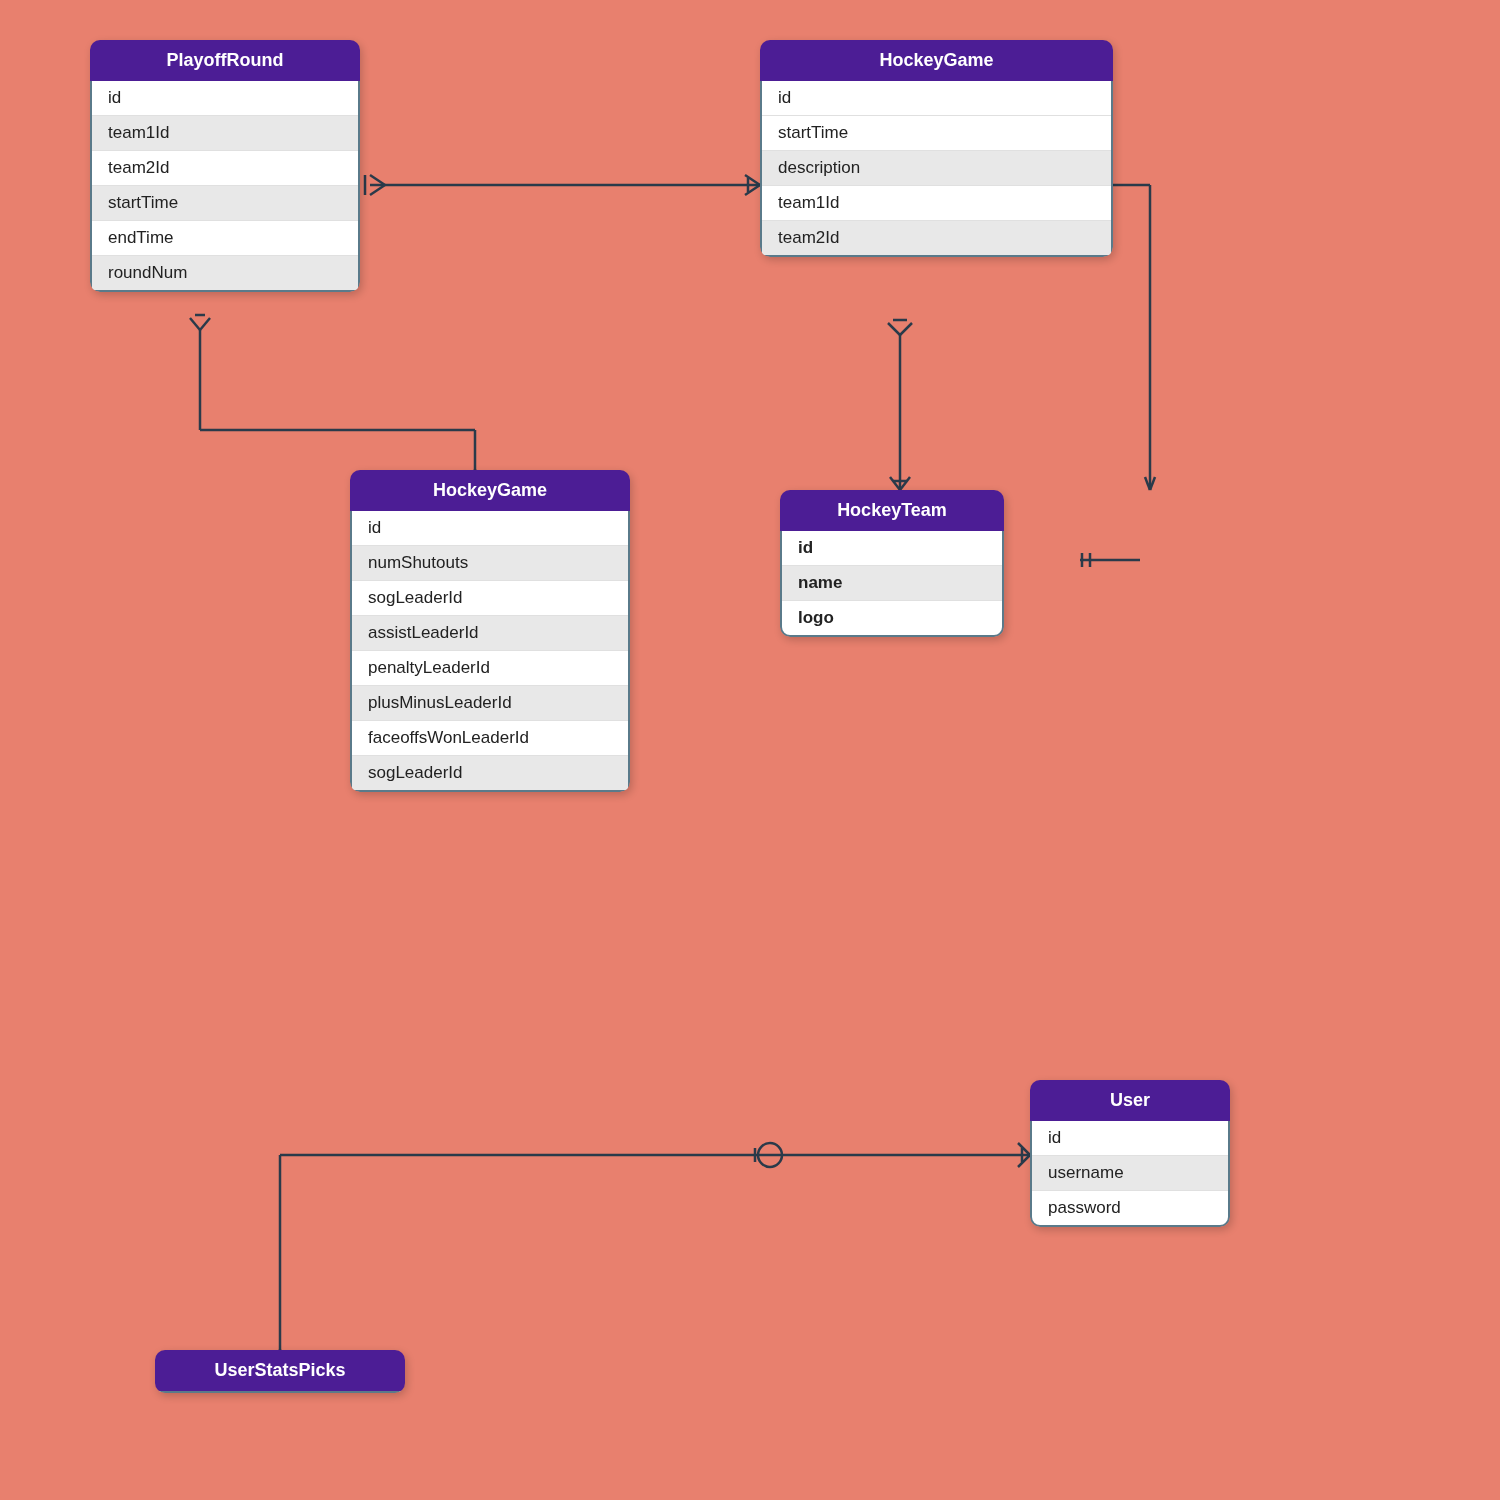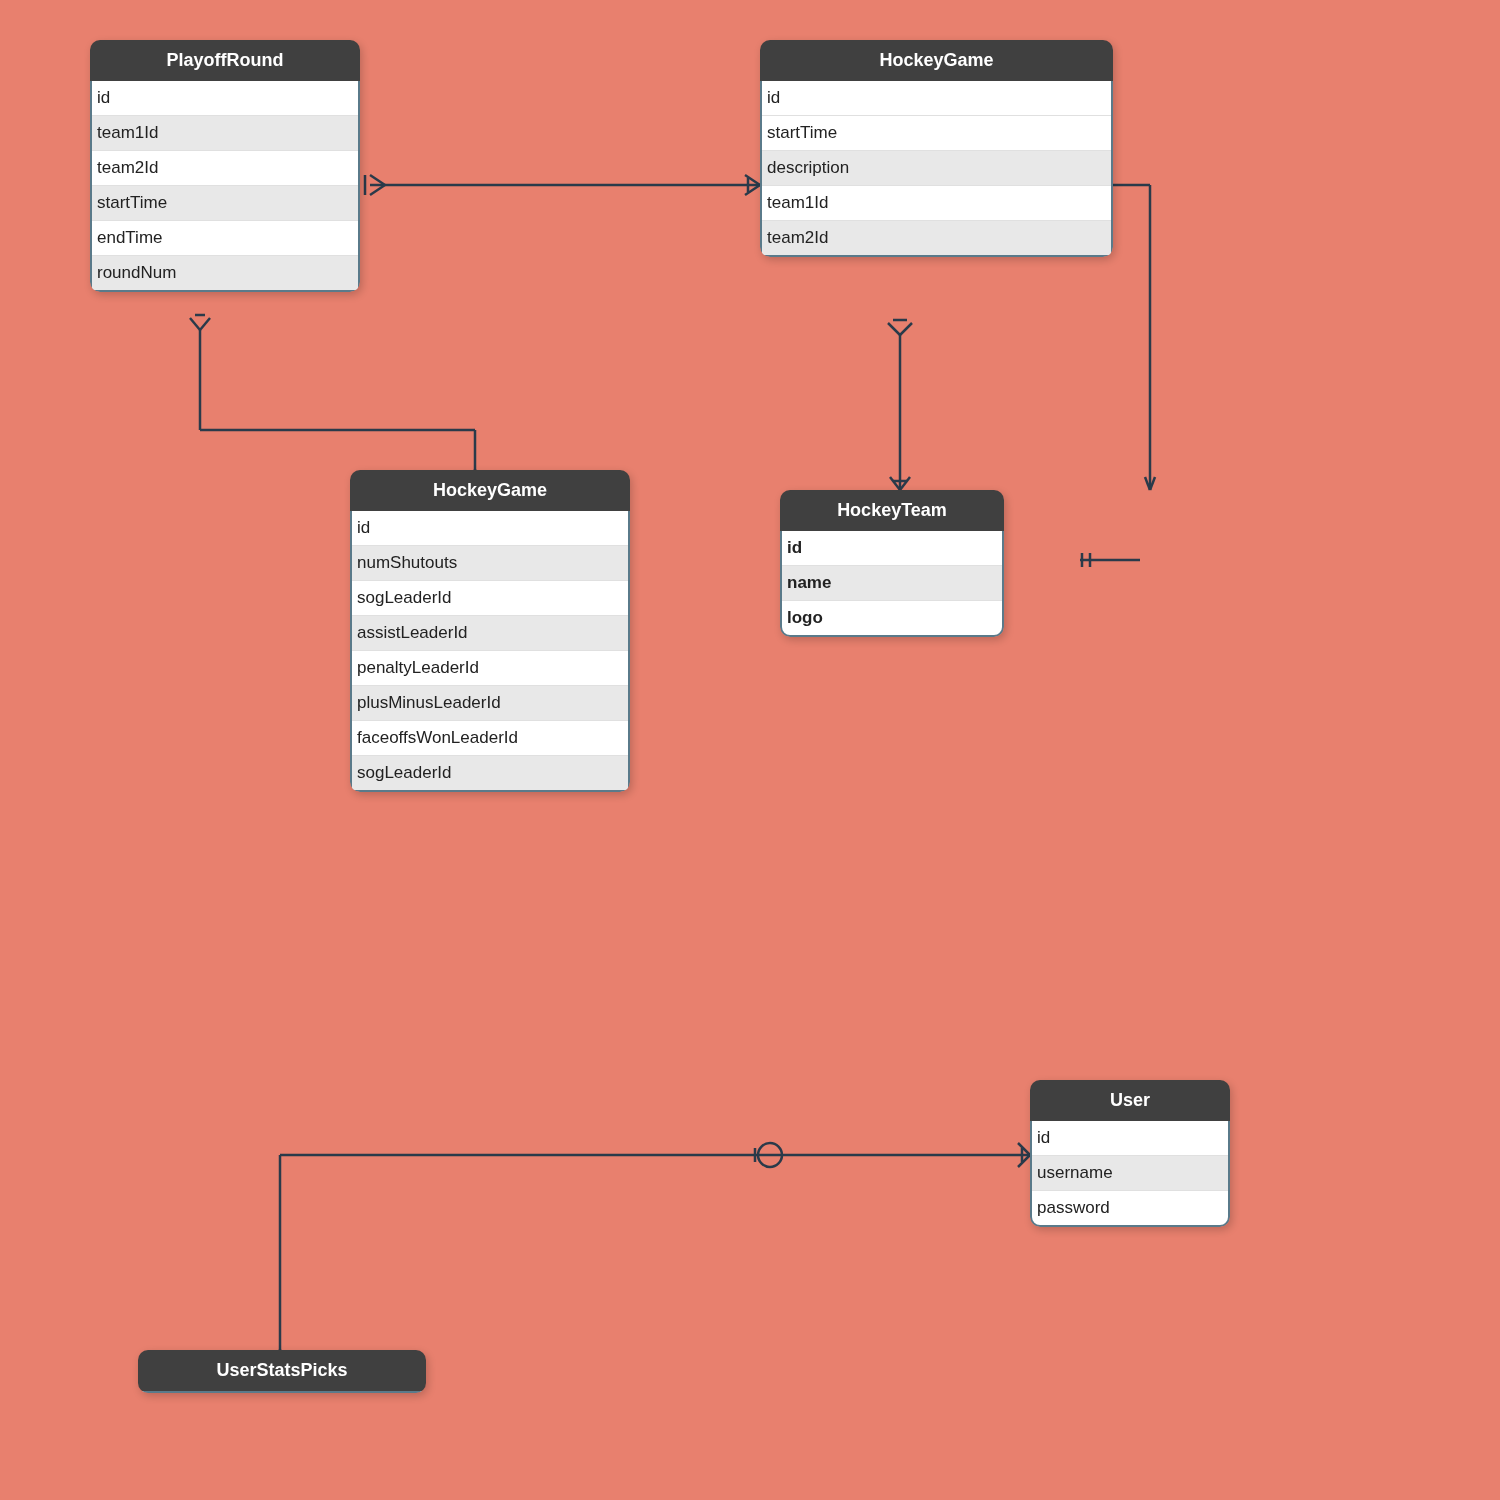--- a/index.html
+++ b/index.html
@@ -21,37 +21,37 @@
 
     .db-table {
       position: absolute;
       border-radius: 10px;
       overflow: hidden;
       box-shadow: 2px 3px 8px rgba(0,0,0,0.2);
       min-width: 200px;
     }
 
     .db-table-header {
-      background-color: #404040;
+      background-color: #4c1d95;
       color: white;
       font-weight: bold;
       font-size: 18px;
       padding: 10px 16px;
       text-align: center;
     }
 
     .db-table-body {
       background-color: white;
       border: 2px solid #5a7a8a;
       border-top: none;
       border-radius: 0 0 10px 10px;
     }
 
     .db-table-row {
-      padding: 7px 5px;
+      padding: 7px 16px;
       font-size: 17px;
       color: #222;
       border-bottom: 1px solid #e0e0e0;
     }
 
     .db-table-row:last-child {
       border-bottom: none;
     }
 
     .db-table-row.shaded {
@@ -196,19 +196,19 @@
 
   <div class="db-table" style="left: 1030px; top: 1080px; width: 192px;">
     <div class="db-table-header">User</div>
     <div class="db-table-body">
       <div class="db-table-row">id</div>
       <div class="db-table-row shaded">username</div>
       <div class="db-table-row">password</div>
     </div>
   </div>
 
-  <div class="db-table" style="left: 138px; top: 1350px; width: 288px;">
+  <div class="db-table" style="left: 155px; top: 1350px; width: 250px;">
     <div class="db-table-header">UserStatsPicks</div>
     <div class="db-table-body">
     </div>
   </div>
 
 </div>
 
 </body></html>

